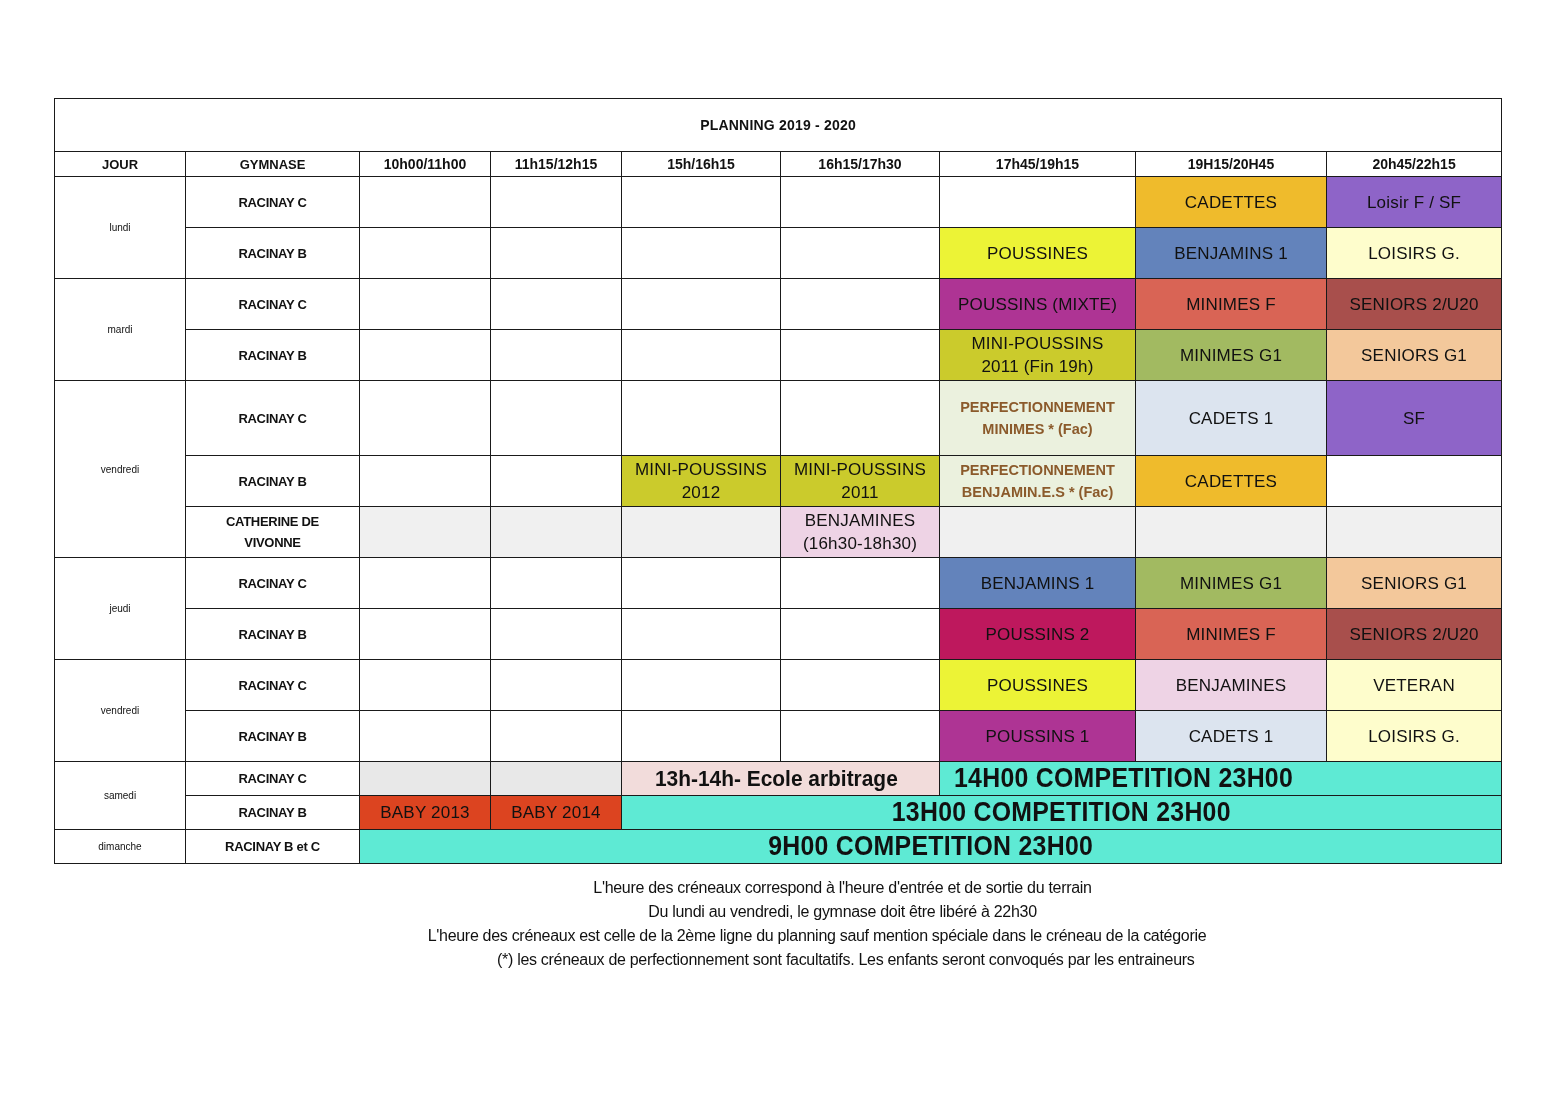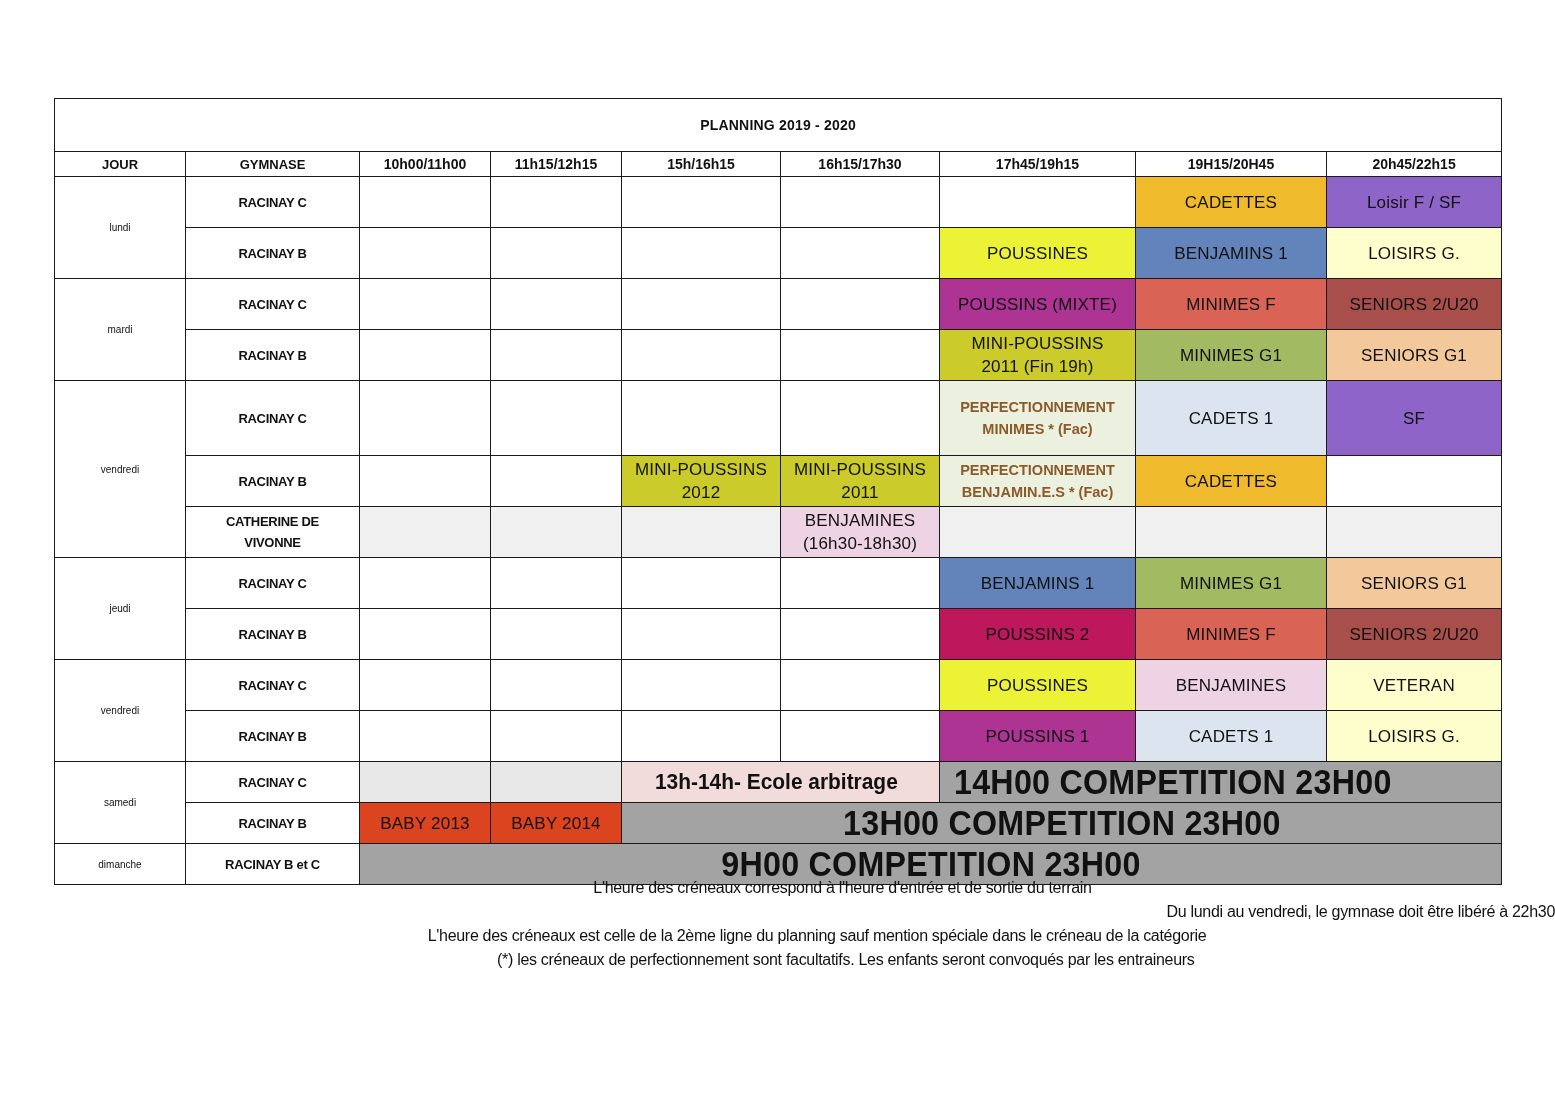--- a/index.html
+++ b/index.html
@@ -9,28 +9,28 @@
   .title-cell { height:52px; font-weight:bold; font-size:14px; letter-spacing:0.2px; }
   .hdr th { height:24px; font-weight:bold; font-size:14px; }
   .hdr th.small { font-size:13px; }
   .day { font-size:10px; }
   .gym { font-weight:bold; font-size:13px; letter-spacing:-0.3px; line-height:21px; }
   tr.r td { height:50px; }
   tr.rs td { height:33px; }
   .slot { font-size:17px; letter-spacing:0.2px; line-height:23px; }
   .perf { color:#8b5a2b; font-weight:bold; font-size:14.5px; line-height:22px; background:#ebf1de; }
   .gray { background:#f0f0f0; }
-  .comp { background:#a3a3a3; font-weight:bold; font-size:35px; letter-spacing:0.3px; transform-origin:center; }
+  .comp { background:#5eead4; font-weight:bold; font-size:27px; letter-spacing:0.3px; transform-origin:center; }
   .comp span { display:inline-block; transform:scaleX(0.92); }
   .arb { background:#f2dcdb; font-weight:bold; font-size:22px; text-align:left; padding-left:4px !important; white-space:nowrap; }
   .arb span { display:inline-block; transform:scaleX(0.95); transform-origin:left; }
   .notes { position:absolute; left:0; width:1555px; top:876px; font-size:16px; line-height:24px; font-family:"Liberation Sans Narrow","Liberation Sans", sans-serif; }
   .notes div { white-space:nowrap; }
   .n1 { text-align:center; padding-left:130px; letter-spacing:-0.3px; }
-  .n2 { text-align:right; padding-left:130px; letter-spacing:-0.3px; }
+  .n2 { text-align:center; padding-left:130px; letter-spacing:-0.3px; }
   .n3 { text-align:center; padding-left:79px; letter-spacing:-0.3px; }
   .n4 { position:relative; left:497px; letter-spacing:-0.3px; }
 </style>
 </head>
 <body>
 
 <table class="plan">
   <colgroup>
     <col style="width:131px">
       <col style="width:174px">

